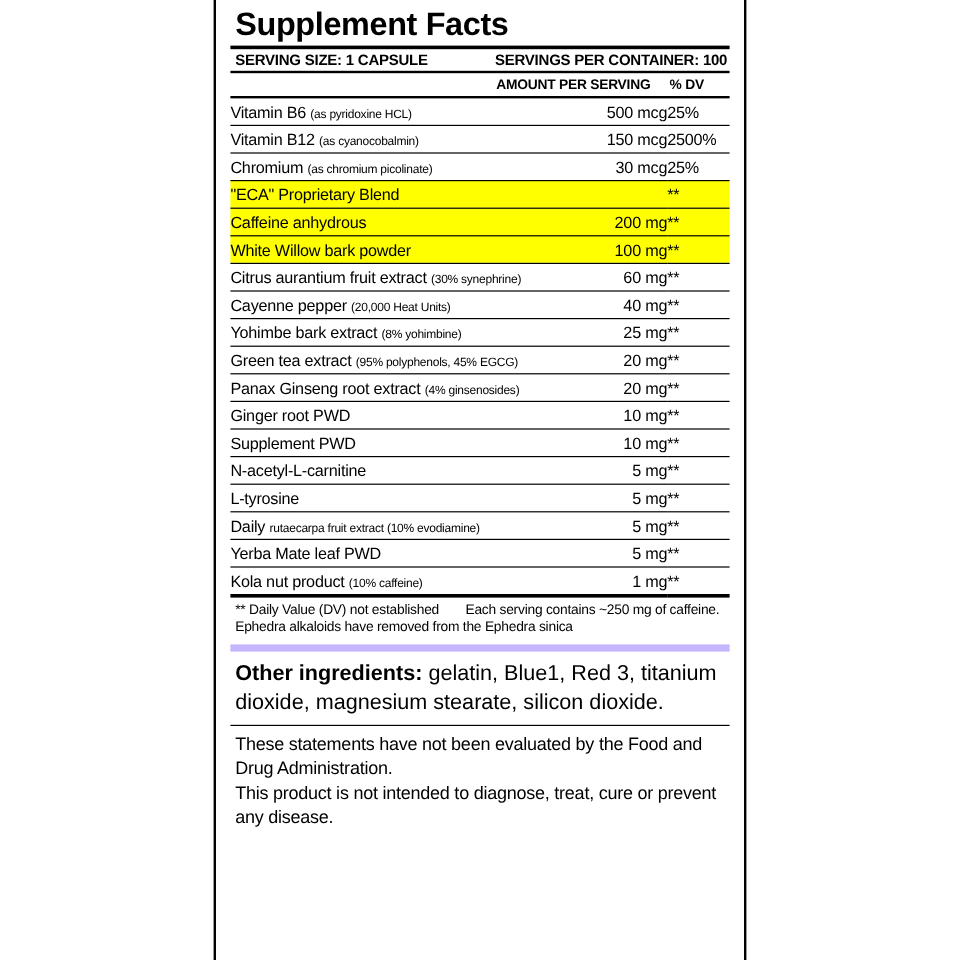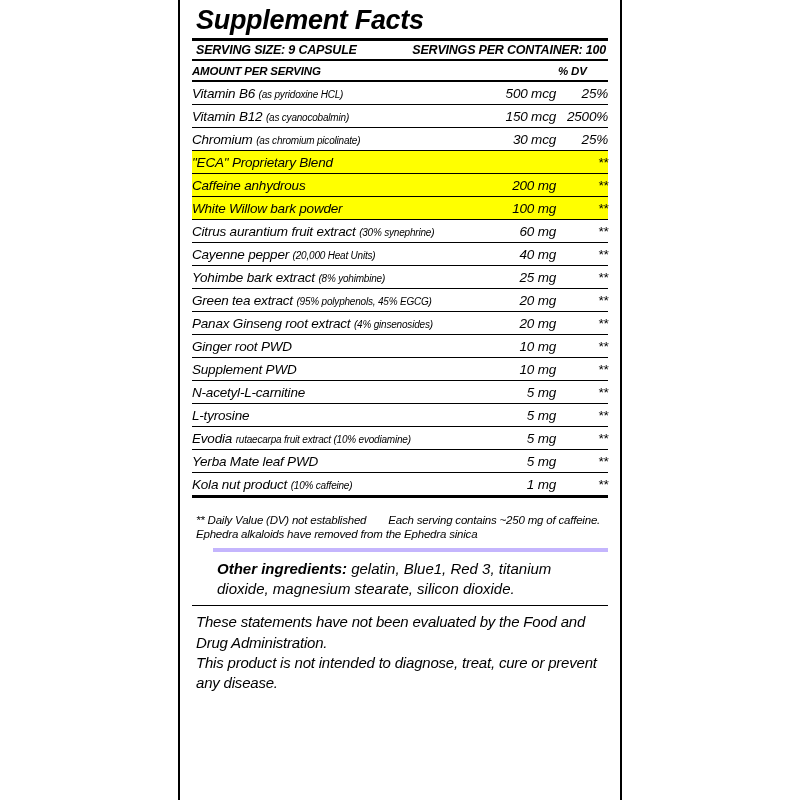--- a/index.html
+++ b/index.html
@@ -24,21 +24,20 @@
     position: absolute;
     left: 178px;
     top: 0px;
     width: 444px;
     height: 800px;
     background: #ffffff;
     box-sizing: border-box;
     border-left: 2px solid #000;
     border-right: 2px solid #000;
     padding: 0 12px;
-    font-style: italic;
   }
   .title {
     font-size: 27px;
     font-weight: bold;
     letter-spacing: -0.3px;
     margin: 6px 0 2px 4px;
     line-height: 1.1;
   }
   .rule-thick {
     border-bottom: 3px solid #000;
@@ -50,21 +49,21 @@
   .serving-row {
     display: flex;
     justify-content: space-between;
     font-size: 12.5px;
     font-weight: bold;
     padding: 2px 2px 2px 4px;
     letter-spacing: -0.2px;
   }
   .amount-head {
     display: flex;
-    justify-content: space-between;
+    justify-content: flex-end;
     align-items: baseline;
     font-size: 11.5px;
     font-weight: bold;
     padding: 4px 2px 3px 0;
     letter-spacing: -0.2px;
   }
   .amount-head .aps {
     margin-right: 16px;
   }
   .amount-head .dv {
@@ -90,51 +89,49 @@
     font-size: 10px;
   }
   td.amt {
     text-align: right;
     white-space: nowrap;
     padding-right: 6px;
     width: 86px;
     margin-top: 32px;
   }
   td.dv {
-    text-align: right;
     white-space: nowrap;
     width: 52px;
     padding-right: 6px;
   }
   tr.hl td {
     background: #ffff00;
   }
   tr.blend td.nm {
     font-weight: normal;
   }
   tr.last td {
     border-bottom: 3px solid #000;
   }
   .footnote {
     font-size: 11.5px;
-    padding: 15px 2px 3px 4px;
+    padding: 4px 2px 3px 4px;
     line-height: 1.25;
     letter-spacing: -0.2px;
   }
   .footnote .fn-line1 {
     display: flex;
     gap: 22px;
   }
   .otherbox {
-    border-top: 4px solid #c4b5fd;
+    border-top: 6px solid #c4b5fd;
     margin-top: 4px;
     padding: 7px 2px 7px 4px;
-    font-size: 15px;
+    font-size: 18px;
     line-height: 1.3;
-    margin-left: 21px;
   }
   .otherbox b {
     font-weight: bold;
   }
   .disclaimer {
     border-top: 1.5px solid #000;
     padding: 6px 2px 4px 4px;
     font-size: 15px;
     line-height: 1.35;
     letter-spacing: -0.2px;
@@ -143,21 +140,21 @@
 </head>
 <body>
 
 <div class="page">
   <div class="panel">
 
     <div class="title">Supplement Facts</div>
     <div class="rule-thick"></div>
 
     <div class="serving-row">
-      <span>SERVING SIZE: 9 CAPSULE</span>
+      <span>SERVING SIZE: 1 CAPSULE</span>
       <span>SERVINGS PER CONTAINER: 100</span>
     </div>
     <div class="rule-med"></div>
 
     <div class="amount-head">
       <span class="aps">AMOUNT PER SERVING</span>
       <span class="dv">%  DV</span>
     </div>
     <div class="rule-med"></div>
 
@@ -232,21 +229,21 @@
           <td class="nm"><span>N-acetyl-L-carnitine</span> <span class="sub"></span></td>
           <td class="amt">5 mg</td>
           <td class="dv">**</td>
         </tr>
         <tr>
           <td class="nm"><span>L-tyrosine</span> <span class="sub"></span></td>
           <td class="amt">5 mg</td>
           <td class="dv">**</td>
         </tr>
         <tr>
-          <td class="nm"><span>Evodia</span> <span class="sub">rutaecarpa fruit extract (10% evodiamine)</span></td>
+          <td class="nm"><span>Daily</span> <span class="sub">rutaecarpa fruit extract (10% evodiamine)</span></td>
           <td class="amt">5 mg</td>
           <td class="dv">**</td>
         </tr>
         <tr>
           <td class="nm"><span>Yerba Mate leaf PWD</span> <span class="sub"></span></td>
           <td class="amt">5 mg</td>
           <td class="dv">**</td>
         </tr>
         <tr class="last">
           <td class="nm"><span>Kola nut product</span> <span class="sub">(10% caffeine)</span></td>

